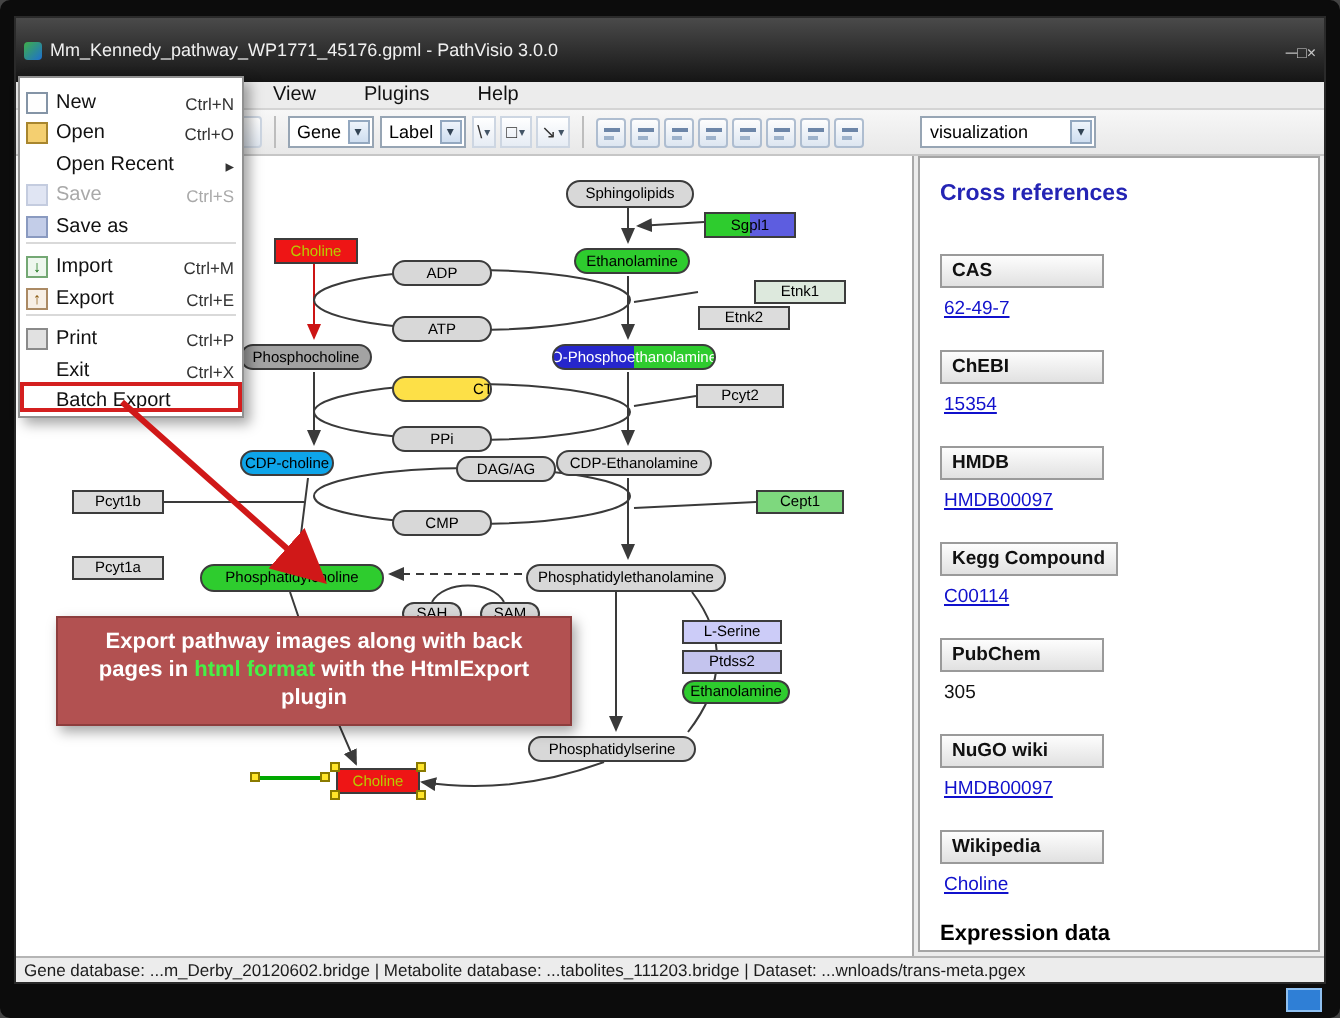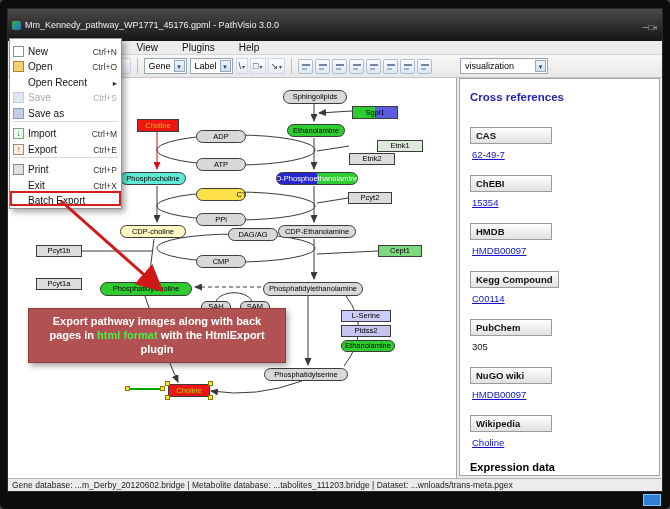--- a/index.html
+++ b/index.html
@@ -185,26 +185,26 @@
           </svg>
         <div class="callout"><span>Export pathway images along with back pages in </span><span class="hl">html format</span><span> with the HtmlExport plugin</span></div>
       <div class="node rounded" style="left: 275px; top: 12px; width: 64px; height: 14px; background: rgb(216, 216, 216);">Sphingolipids</div>
           <div class="node rect" style="left: 344px; top: 28px; width: 46px; height: 13px; background: linear-gradient(90deg, rgb(46, 204, 46) 50%, rgb(93, 93, 224) 50%);">Sgpl1</div>
           <div class="node rect" style="left: 129px; top: 41px; width: 42px; height: 13px; background: rgb(238, 21, 21); color: rgb(185, 204, 0);">Choline</div>
           <div class="node rounded" style="left: 279px; top: 46px; width: 58px; height: 13px; background: rgb(46, 204, 46);">Ethanolamine</div>
           <div class="node rounded" style="left: 188px; top: 52px; width: 50px; height: 13px; background: rgb(216, 216, 216);">ADP</div>
           <div class="node rect" style="left: 341px; top: 62px; width: 46px; height: 12px; background: rgb(221, 233, 221); margin-left: 28px;">Etnk1</div>
           <div class="node rect" style="left: 341px; top: 75px; width: 46px; height: 12px; background: rgb(220, 220, 220);">Etnk2</div>
           <div class="node rounded" style="left: 188px; top: 80px; width: 50px; height: 13px; background: rgb(216, 216, 216);">ATP</div>
-          <div class="node rounded" style="left: 112px; top: 94px; width: 66px; height: 13px; background: #5eead4;">Phosphocholine</div>
+          <div class="node rounded" style="left: 112px; top: 94px; width: 66px; height: 13px; background: #a3a3a3;">Phosphocholine</div>
           <div class="node rounded" style="left: 268px; top: 94px; width: 82px; height: 13px; background: linear-gradient(90deg, rgb(38, 38, 204) 50%, rgb(46, 204, 46) 50%); color: rgb(255, 255, 255);">O-Phosphoethanolamine</div>
           <div class="node rounded" style="left: 188px; top: 110px; width: 50px; height: 13px; background: #fde047; padding-left: 46px;">CTP</div>
           <div class="node rect" style="left: 340px; top: 114px; width: 44px; height: 12px; background: rgb(220, 220, 220);">Pcyt2</div>
           <div class="node rounded" style="left: 188px; top: 135px; width: 50px; height: 13px; background: rgb(216, 216, 216);">PPi</div>
-          <div class="node rounded" style="left: 112px; top: 147px; width: 66px; height: 13px; background: #fef9c3;">CDP-choline</div>
+          <div class="node rounded" style="left: 112px; top: 147px; width: 47px; height: 13px; background: #0ea5e9;">CDP-choline</div>
           <div class="node rounded" style="left: 220px; top: 150px; width: 50px; height: 13px; background: rgb(216, 216, 216);">DAG/AG</div>
           <div class="node rounded" style="left: 270px; top: 147px; width: 78px; height: 13px; background: rgb(216, 216, 216);">CDP-Ethanolamine</div>
           <div class="node rect" style="left: 370px; top: 167px; width: 44px; height: 12px; background: rgb(126, 216, 126);">Cept1</div>
           <div class="node rounded" style="left: 188px; top: 177px; width: 50px; height: 13px; background: rgb(216, 216, 216);">CMP</div>
           <div class="node rect" style="left: 28px; top: 167px; width: 46px; height: 12px; background: rgb(220, 220, 220);">Pcyt1b</div>
           <div class="node rect" style="left: 28px; top: 180px; width: 46px; height: 12px; background: rgb(220, 220, 220); margin-top: 20px;">Pcyt1a</div>
           <div class="node rounded" style="left: 92px; top: 204px; width: 92px; height: 14px; background: rgb(46, 204, 46);">Phosphatidylcholine</div>
           <div class="node rounded" style="left: 255px; top: 204px; width: 100px; height: 14px; background: rgb(216, 216, 216);">Phosphatidylethanolamine</div>
           <div class="node rounded" style="left: 193px; top: 223px; width: 30px; height: 12px; background: rgb(216, 216, 216);">SAH</div>
           <div class="node rounded" style="left: 232px; top: 223px; width: 30px; height: 12px; background: rgb(216, 216, 216);">SAM</div>

